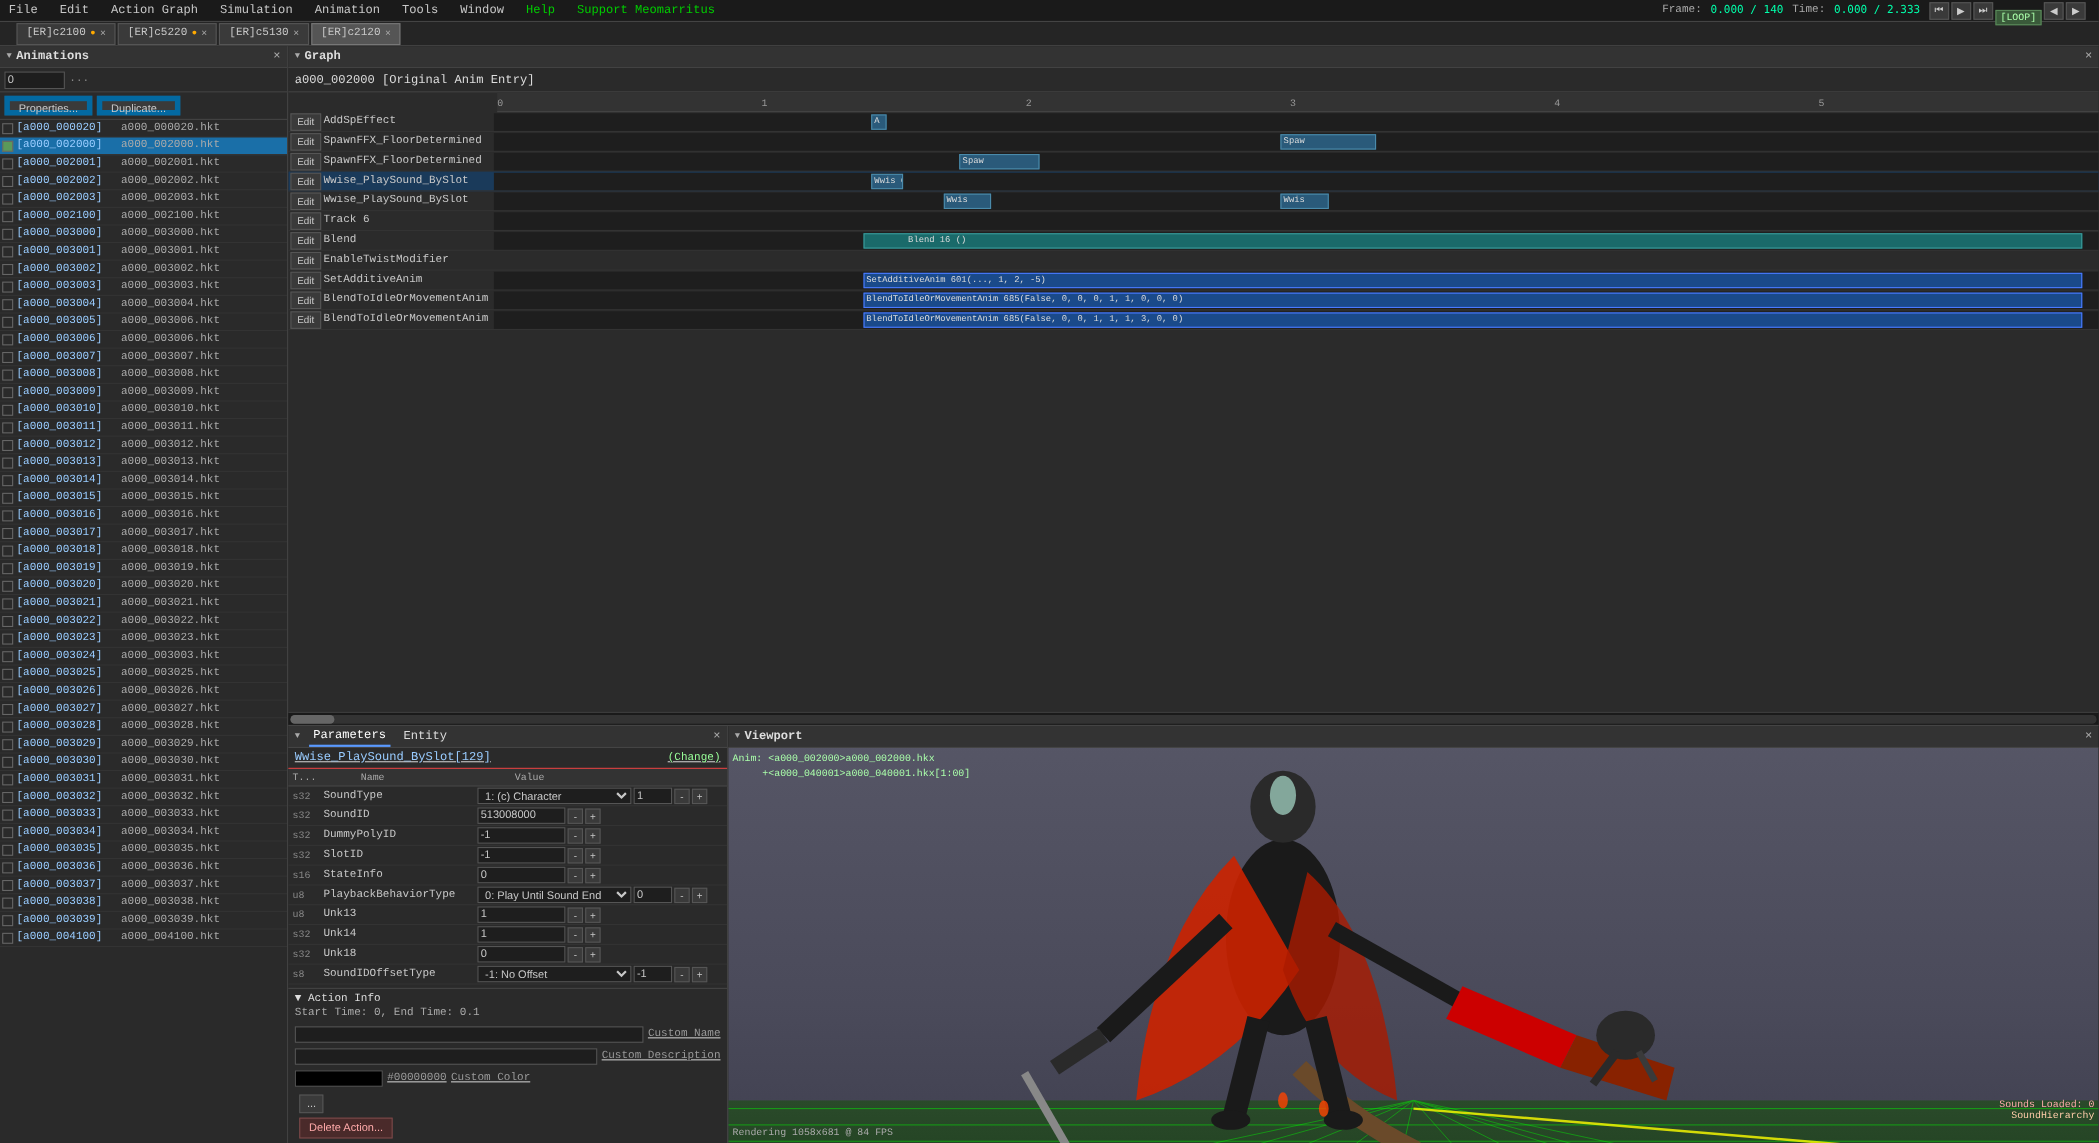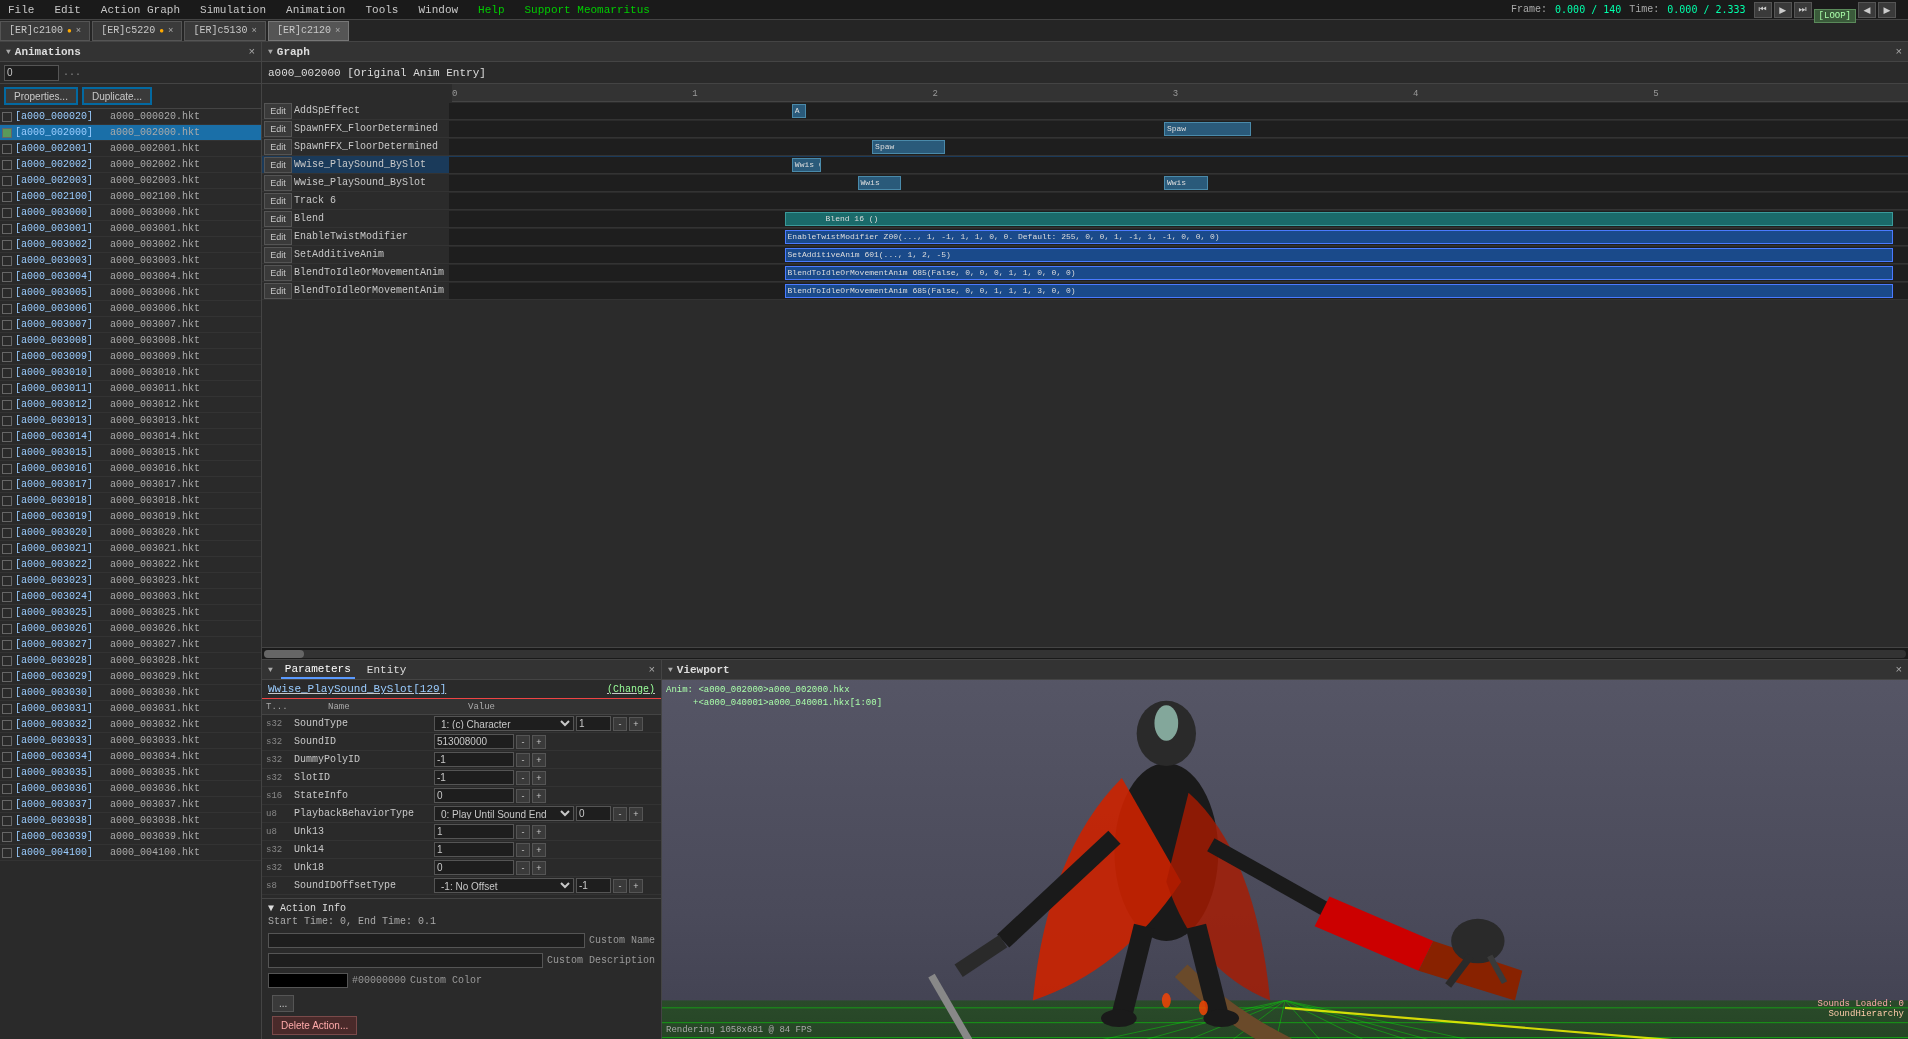--- a/index.html
+++ b/index.html
@@ -37,21 +37,21 @@
     .menu-item.help { color: #00cc00; }
     .menu-item.support { color: #00cc00; }
 
     
     #tabs-row {
       display: flex;
       align-items: center;
       background: #252525;
       height: 22px;
       border-bottom: 1px solid #444;
-      padding: 0 0;
+      padding: 0 15px;
       gap: 2px;
     }
     .tab {
       display: flex;
       align-items: center;
       height: 20px;
       padding: 0 8px;
       background: #3a3a3a;
       border: 1px solid #555;
       cursor: pointer;
@@ -129,21 +129,21 @@
     }
 
     .anim-actions {
       display: flex;
       gap: 4px;
       padding: 3px 4px;
       border-bottom: 1px solid #444;
     }
     .anim-btn {
       background: #3a3a3a;
-      border: 2px solid #0369a1;
+      border: 5px solid #0369a1;
       color: #c8c8c8;
       font-size: 10px;
       padding: 2px 8px;
       cursor: pointer;
       height: 18px;
     }
 
     #anim-list {
       overflow-y: auto;
       flex: 1;
@@ -407,20 +407,21 @@
     .action-info-time {
       color: #aaa;
       font-size: 10px;
       margin-bottom: 4px;
     }
     .custom-name-row, .custom-desc-row, .custom-color-row {
       display: flex;
       align-items: center;
       height: 18px;
       margin-bottom: 2px;
+      text-decoration: underline;
     }
     .custom-label {
       color: #999;
       font-size: 10px;
       margin-left: 4px;
     }
     .custom-input {
       flex: 1;
       background: #1e1e1e;
       border: 1px solid #555;
@@ -919,23 +920,20 @@
           <div class="track-row">
             <button class="track-edit-btn">Edit</button>
             <span class="track-name">Blend</span>
             <div class="track-timeline">
               <div class="track-block" style="background:#1a6a6a;border-color:#3a9a9a;left:23%;width:76%;padding-left:40px;">Blend 16 ()</div>
             </div>
           </div>
           <div class="track-row">
             <button class="track-edit-btn">Edit</button>
             <span class="track-name">EnableTwistModifier</span>
-            <div class="track-timeline">
-              <div class="track-block" style="background:#1a4a8a;border-color:#4a7aff;left:23%;width:76%;">EnableTwistModifier Z00(..., 1, -1, 1, 1, 0, 0. Default: 255, 0, 0, 1, -1, 1, -1, 0, 0, 0)</div>
-            </div>
           </div>
           <div class="track-row">
             <button class="track-edit-btn">Edit</button>
             <span class="track-name">SetAdditiveAnim</span>
             <div class="track-timeline">
               <div class="track-block" style="background:#1a4a8a;border-color:#4a7aff;left:23%;width:76%;">SetAdditiveAnim 601(..., 1, 2, -5)</div>
             </div>
           </div>
           <div class="track-row">
             <button class="track-edit-btn">Edit</button>

